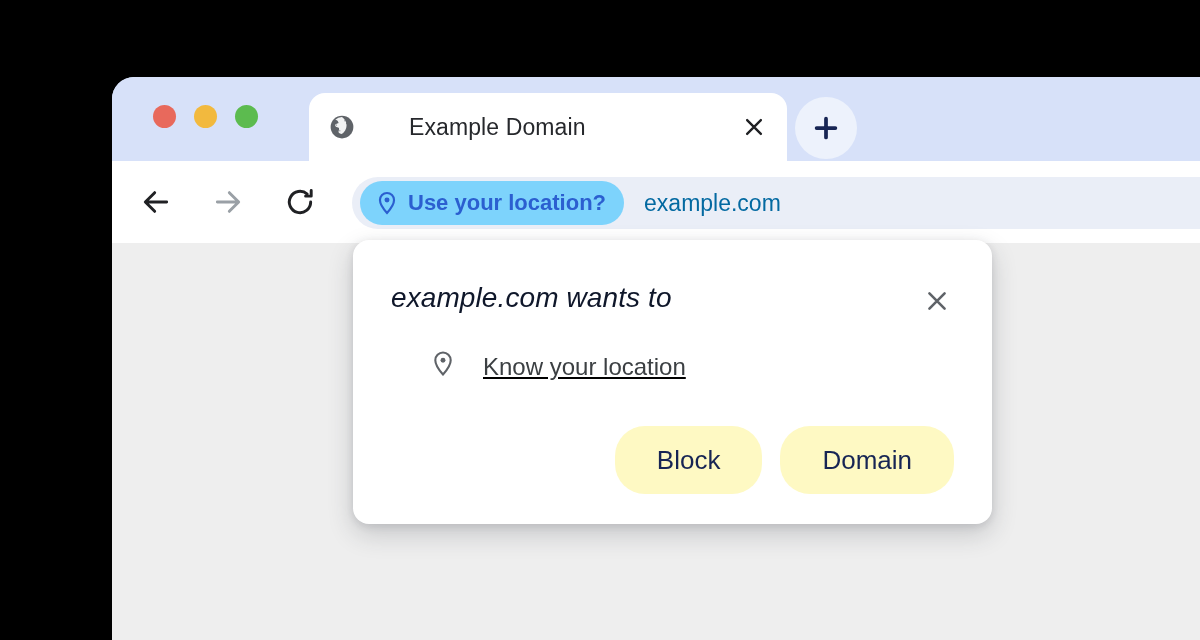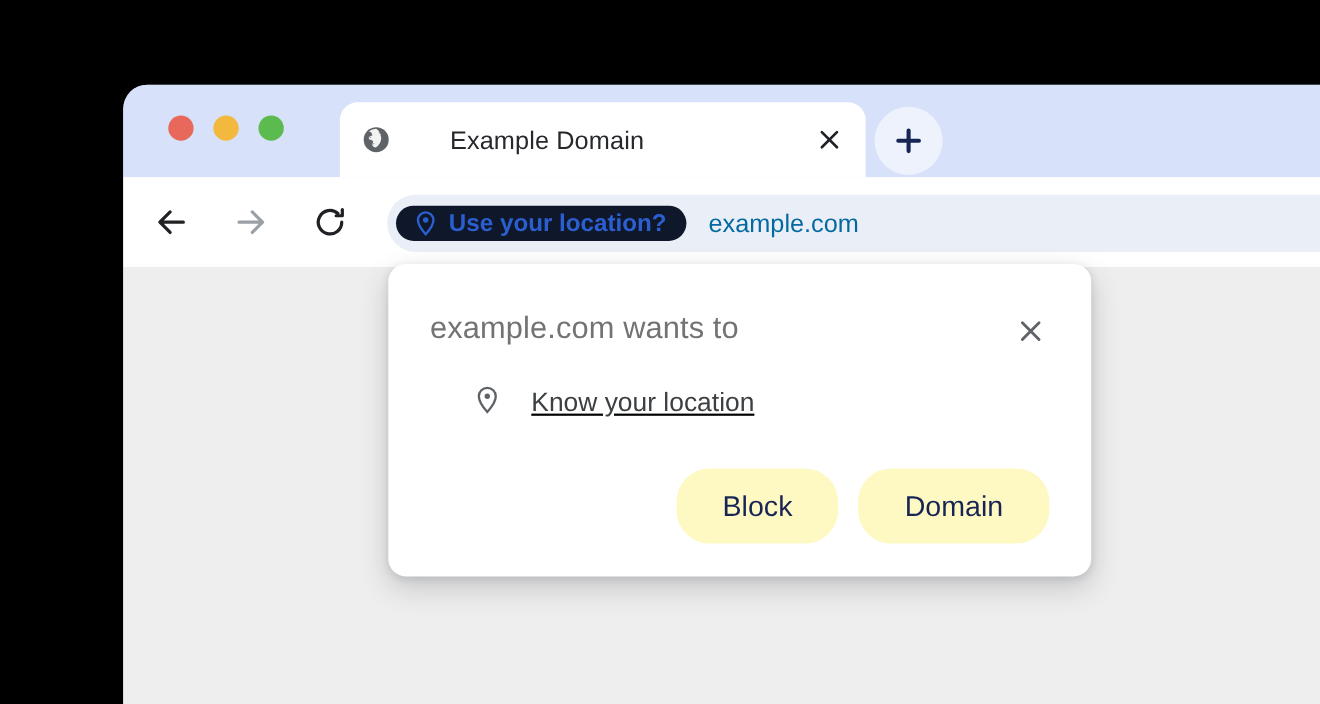--- a/index.html
+++ b/index.html
@@ -129,22 +129,22 @@
     right: 0;
     height: 52px;
     background: #eaeef7;
     border-top-left-radius: 26px;
     border-bottom-left-radius: 26px;
     display: flex;
     align-items: center;
     padding-left: 8px;
   }
   #location-chip {
-    height: 32px;
-    background: #0f172a;
+    height: 44px;
+    background: #7dd3fc;
     border-radius: 22px;
     display: flex;
     align-items: center;
     padding: 0 18px 0 14px;
     flex: 0 0 auto;
   }
   #location-chip-icon { margin-right: 8px; display: block; }
   #location-chip-label {
     font-size: 22px;
     font-weight: bold;
@@ -179,22 +179,23 @@
     box-shadow: 0 10px 26px rgba(40,44,56,.20), 0 2px 8px rgba(40,44,56,.12);
     padding: 42px 38px 0 38px;
   }
   #dialog-header {
     display: flex;
     align-items: flex-start;
     justify-content: space-between;
   }
   #dialog-title {
     font-size: 28px;
-    color: #737373;
+    color: #0f172a;
     letter-spacing: .1px;
+    font-style: italic;
   }
   #dialog-close {
     width: 34px; height: 34px;
     flex: 0 0 34px;
     display: flex; align-items: center; justify-content: center;
     margin-top: 2px;
   }
   #permission-row {
     display: flex;
     align-items: center;

